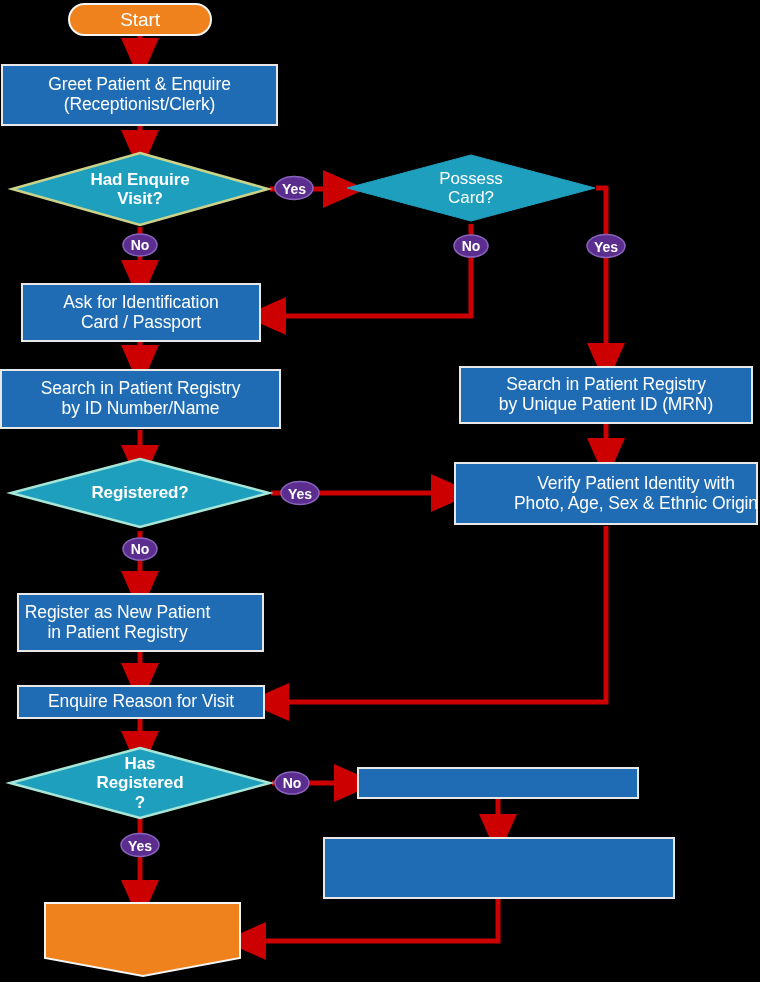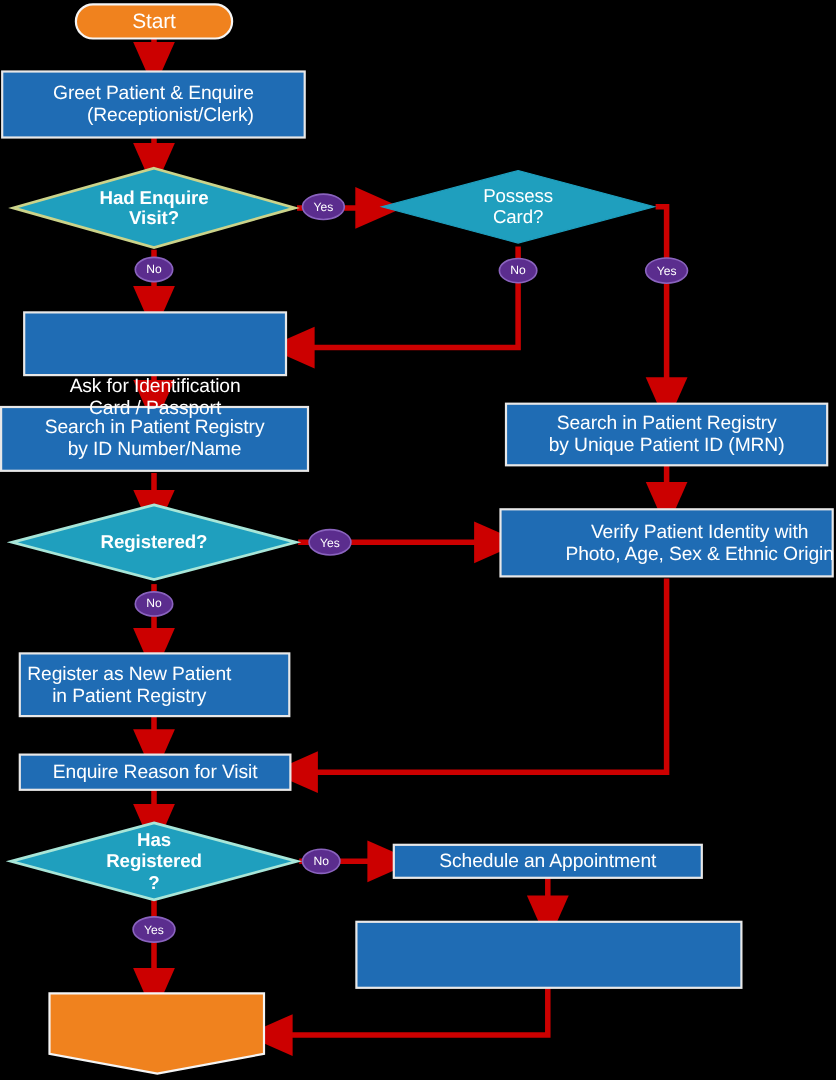--- a/index.html
+++ b/index.html
@@ -37,22 +37,22 @@
   .lbl-process { font-size: 17.5px; font-weight: 400; }
   .lbl-terminator { font-size: 19px; font-weight: 400; }
   .lbl-decision-bold { font-size: 17px; font-weight: 700; }
   .lbl-decision { font-size: 17px; font-weight: 400; }
   .edge-label {
     position: absolute;
     display: flex;
     align-items: center;
     justify-content: center;
     color: #ffffff;
-    font-size: 11px;
-    font-weight: 400;
+    font-size: 14px;
+    font-weight: 700;
     pointer-events: none;
   }
 </style>
 </head>
 <body>
 
 <div id="canvas">
 
   <svg class="layer" viewBox="0 0 760 982">
     <defs>
@@ -119,30 +119,30 @@
       <ellipse cx="606" cy="246" rx="19" ry="11.5" fill="#5B2D8E" stroke="#8A63BE" stroke-width="1.5"></ellipse>
       <ellipse cx="300" cy="493" rx="19" ry="11.5" fill="#5B2D8E" stroke="#8A63BE" stroke-width="1.5"></ellipse>
       <ellipse cx="140" cy="549" rx="17" ry="11" fill="#5B2D8E" stroke="#8A63BE" stroke-width="1.5"></ellipse>
       <ellipse cx="292" cy="783" rx="17" ry="11" fill="#5B2D8E" stroke="#8A63BE" stroke-width="1.5"></ellipse>
       <ellipse cx="140" cy="845" rx="19" ry="11.5" fill="#5B2D8E" stroke="#8A63BE" stroke-width="1.5"></ellipse>
     </g>
   </svg>
 
   <div class="node-label lbl-terminator" style="left:69px;top:4px;width:142px;height:31px;">Start</div>
 
-  <div class="node-label lbl-process" style="left:2px;top:65px;width:275px;height:60px;text-align:right;">Greet Patient &amp; Enquire
+  <div class="node-label lbl-process" style="left:2px;top:65px;width:275px;height:60px;">Greet Patient &amp; Enquire
 (Receptionist/Clerk)</div>
 
   <div class="node-label lbl-decision-bold" style="left:12px;top:153px;width:256px;height:72px;">Had Enquire
 Visit?</div>
 
   <div class="node-label lbl-decision" style="left:347px;top:155px;width:248px;height:66px;">Possess
 Card?</div>
 
-  <div class="node-label lbl-process" style="left:22px;top:284px;width:238px;height:57px;margin-top:48px;">Ask for Identification
+  <div class="node-label lbl-process" style="left:22px;top:284px;width:238px;height:57px;">Ask for Identification
 Card / Passport</div>
 
   <div class="node-label lbl-process" style="left:1px;top:370px;width:279px;height:58px;">Search in Patient Registry
 by ID Number/Name</div>
 
   <div class="node-label lbl-process" style="left:460px;top:367px;width:292px;height:56px;">Search in Patient Registry
 by Unique Patient ID (MRN)</div>
 
   <div class="node-label lbl-decision-bold" style="left:11px;top:459px;width:258px;height:68px;">Registered?</div>
 
@@ -151,21 +151,20 @@
 
   <div class="node-label lbl-process" style="left:18px;top:594px;width:199px;height:57px;">Register as New Patient
 in Patient Registry</div>
 
   <div class="node-label lbl-process" style="left:18px;top:686px;width:246px;height:32px;">Enquire Reason for Visit</div>
 
   <div class="node-label lbl-decision-bold" style="left:10px;top:748px;width:260px;height:70px;">Has
 Registered
 ?</div>
 
-  <div class="node-label lbl-process" style="left:358px;top:768px;width:280px;height:30px;">Schedule an Appointment</div>
 
 
 
   <div class="edge-label" style="left:275px;top:177px;width:38px;height:23px;">Yes</div>
   <div class="edge-label" style="left:123px;top:234px;width:34px;height:22px;">No</div>
   <div class="edge-label" style="left:454px;top:235px;width:34px;height:22px;">No</div>
   <div class="edge-label" style="left:587px;top:235px;width:38px;height:23px;">Yes</div>
   <div class="edge-label" style="left:281px;top:482px;width:38px;height:23px;">Yes</div>
   <div class="edge-label" style="left:123px;top:538px;width:34px;height:22px;">No</div>
   <div class="edge-label" style="left:275px;top:772px;width:34px;height:22px;">No</div>

